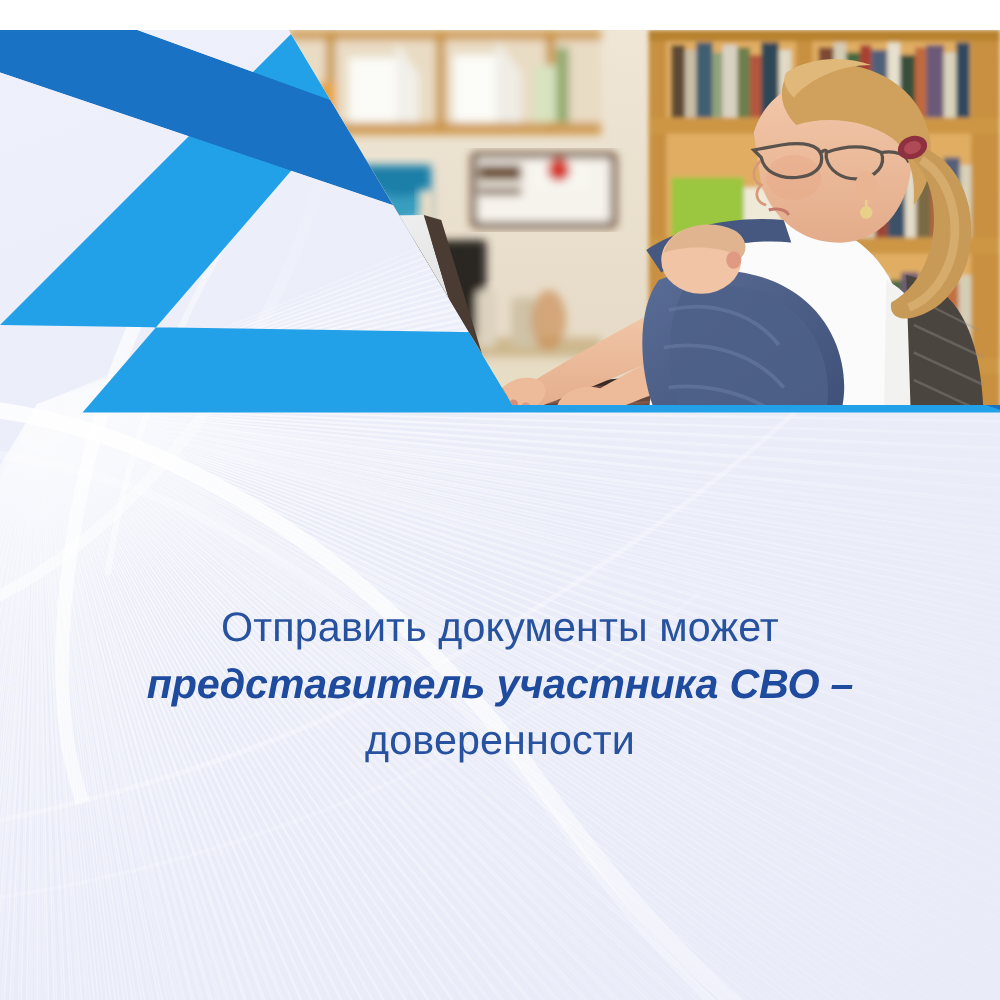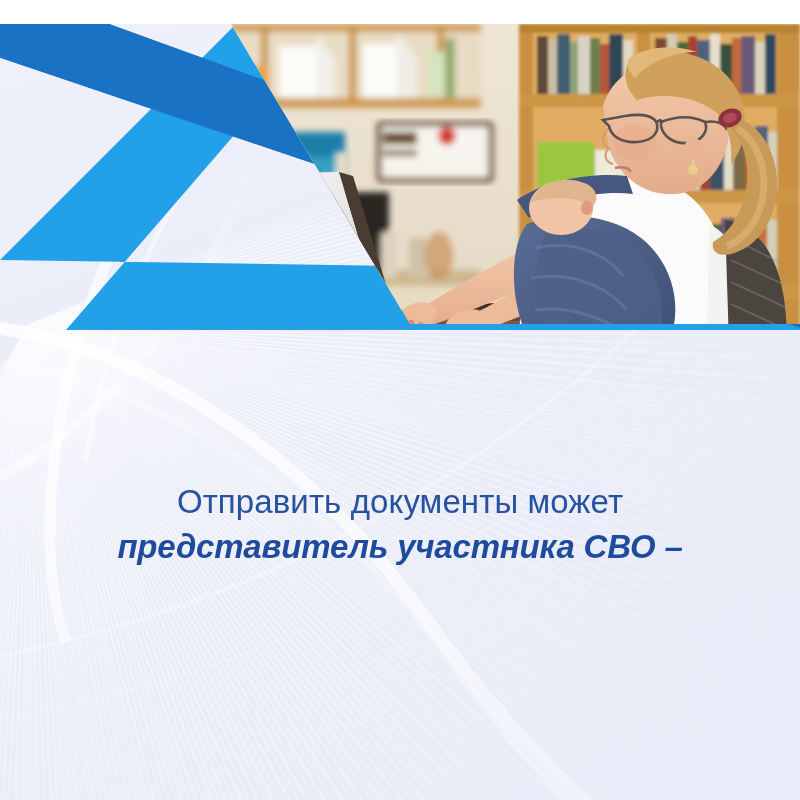--- a/index.html
+++ b/index.html
@@ -499,15 +499,16 @@
   <svg class="band" width="800" height="800" viewBox="0 0 800 800" preserveAspectRatio="none" style="z-index: 5;">
 
     <clipPath id="photoWin">
       <polygon points="231,0 800,0 800,250 415,300 410,300"></polygon>
     </clipPath>
   </svg>
 
   <div class="headline" style="z-index: 6; color: rgb(39, 82, 159);">
     <span class="ln">Отправить документы может</span>
     <span class="ln bold" style="color: rgb(30, 75, 158); font-style: italic;">представитель участника СВО –</span>
+    <span class="ln">доверенности</span>
   </div>
 
 </div>
 
 </body></html>

